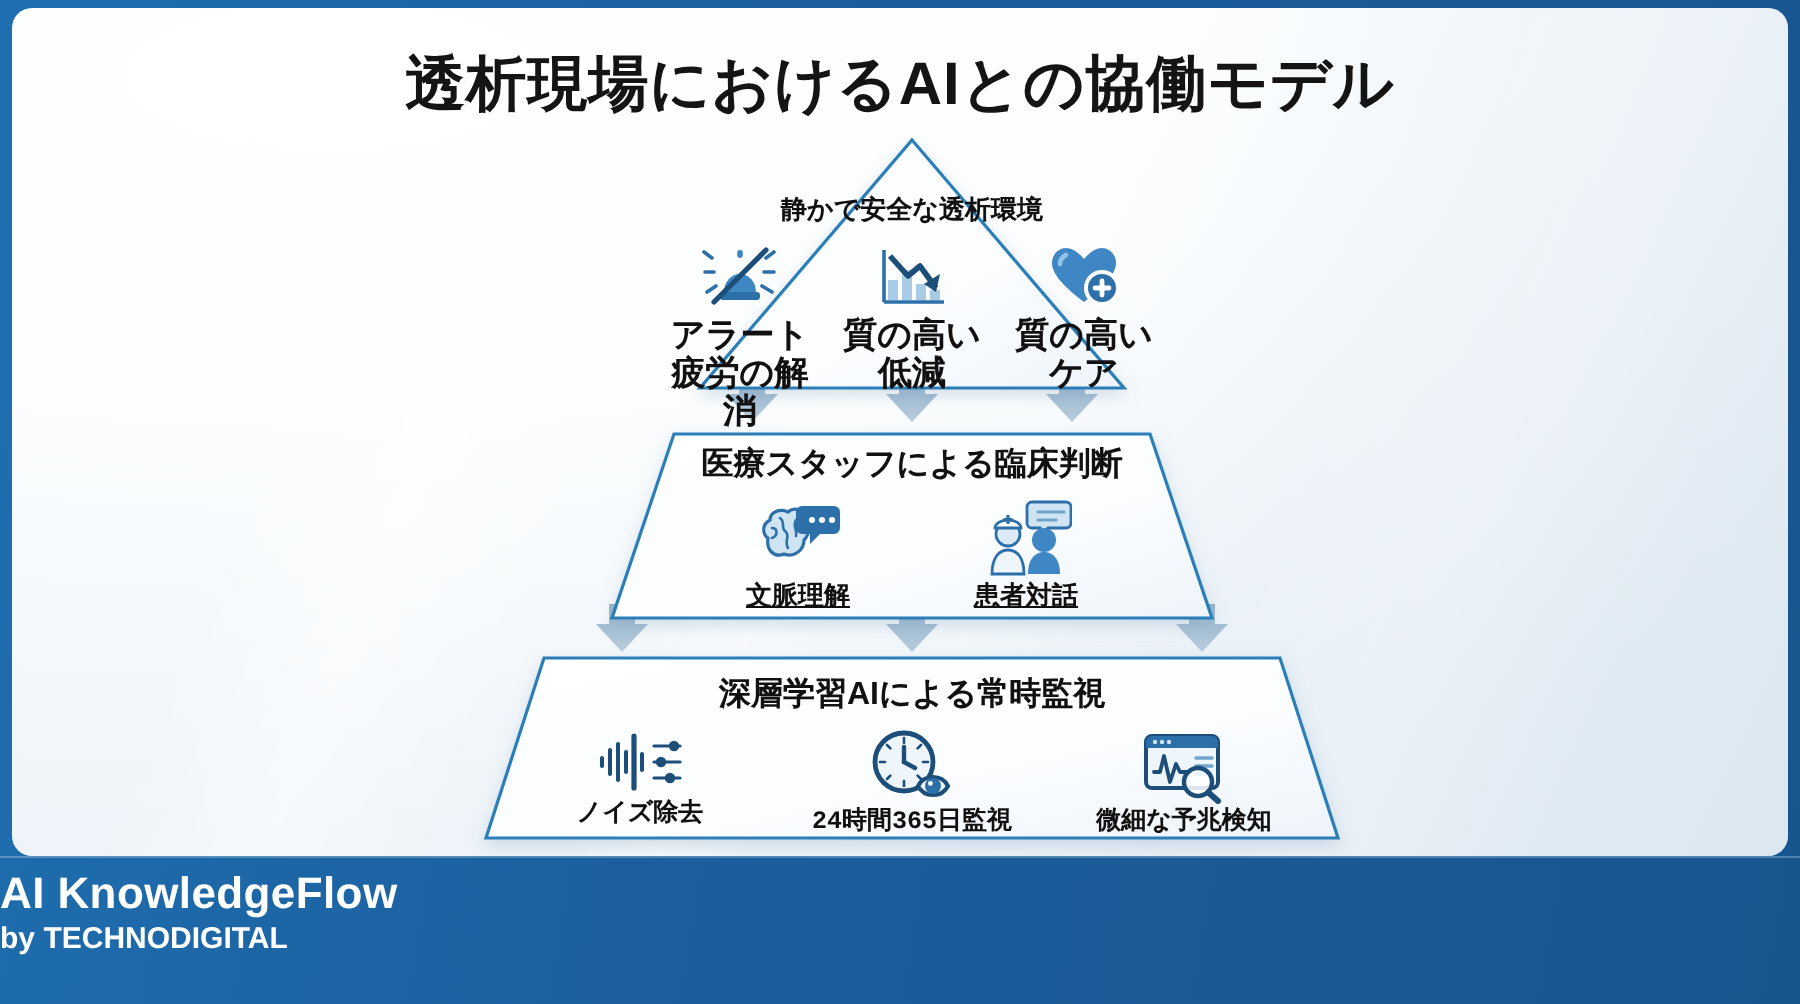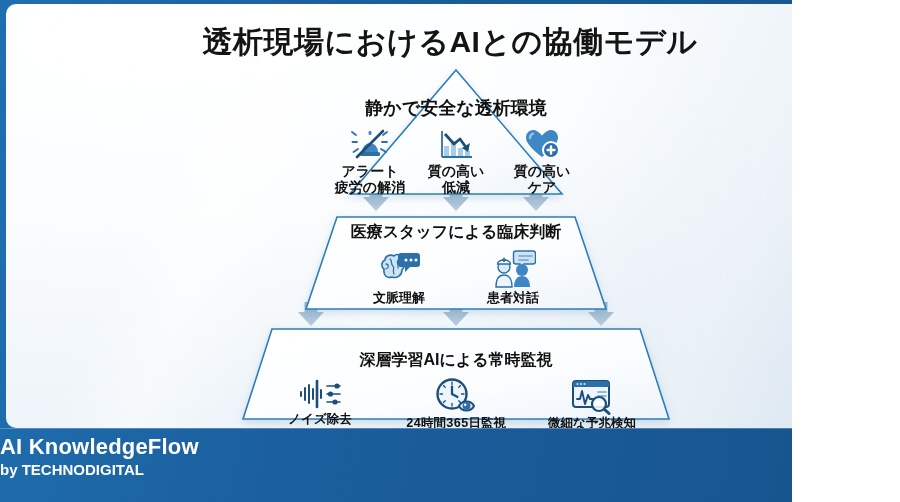--- a/index.html
+++ b/index.html
@@ -6,21 +6,21 @@
     margin: 0;
     padding: 0;
     background: #ffffff;
   }
   body {
     font-family: "Liberation Sans", "DejaVu Sans", sans-serif;
   }
 
   #slide {
     position: relative;
-    width: 792px;
+    width: 900px;
     height: 502px;
     overflow: hidden;
     background: linear-gradient(100deg, #1f6fb0 0%, #1b5f9e 40%, #17558f 100%);
     box-sizing: border-box;
   }
 
   
   #card {
     position: absolute;
     left: 6px;
@@ -98,33 +98,33 @@
     margin-top: 2px;
     font-size: 12px;
     font-weight: bold;
     color: #111111;
     line-height: 1.12;
     white-space: pre-line;
   }
 
   
   #tier-top { left: 300px; top: 92px; width: 300px; }
-  #tier-top .tier-heading { font-size: 18px; }
+  #tier-top .tier-heading { font-size: 13px; }
   #tier-top .items { margin-top: 6px; gap: 8px; }
   #tier-top .item { width: 78px; }
-  #tier-top .lbl { font-size: 14px; }
+  #tier-top .lbl { font-size: 17px; }
 
   
   #tier-mid { left: 265px; top: 218px; width: 370px; text-align: center; }
   #tier-mid .items { margin-top: 6px; gap: 22px; }
   #tier-mid .item { width: 92px; }
-  #tier-mid .lbl { font-size: 13px; }
-
-  
-  #tier-base { left: 230px; top: 333px; width: 440px; margin-top: 13px; }
+  #tier-mid .lbl { font-size: 13px; text-decoration: underline; }
+
+  
+  #tier-base { left: 230px; top: 333px; width: 440px; }
   #tier-base .items { margin-top: 6px; gap: 26px; }
   #tier-base .item { width: 110px; }
   #tier-base .lbl { font-size: 12.5px; font-family: Liberation Mono, monospace; }
 
   
   #footer {
     position: absolute;
     left: 0; right: 0;
     bottom: 0;
     height: 74px;

